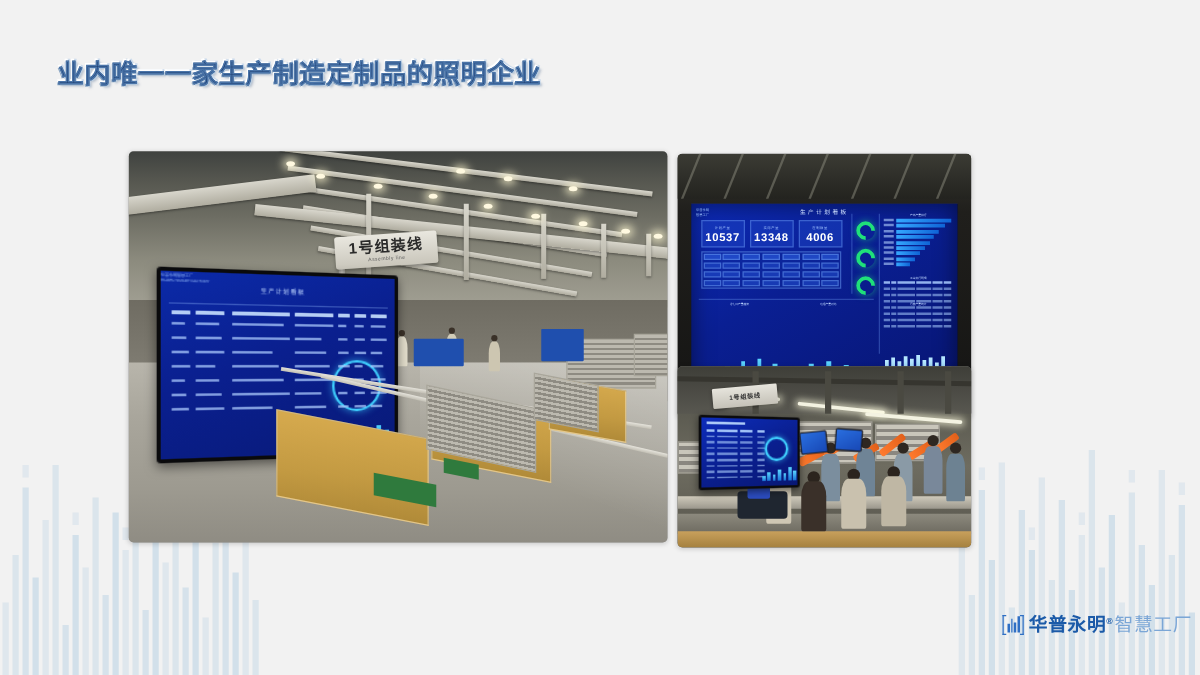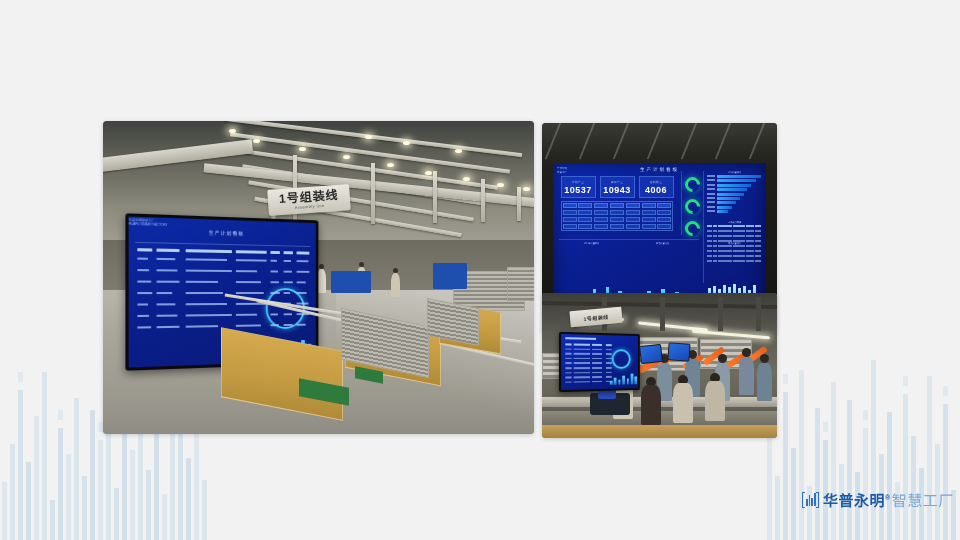--- a/index.html
+++ b/index.html
@@ -399,20 +399,21 @@
       <div class="bar seg" style="left: 138px; height: 10px; bottom: 154px; background: rgb(207, 222, 233); opacity: 0.5;"></div>
       <div class="bar" style="left: 146px; height: 104px; background: rgb(207, 222, 233); opacity: 0.79;"></div>
       <div class="bar" style="left: 154px; height: 72px; background: rgb(207, 222, 233); opacity: 0.91;"></div>
       <div class="bar" style="left: 162px; height: 164px; background: rgb(207, 222, 233); opacity: 0.55;"></div>
       <div class="bar" style="left: 170px; height: 96px; background: rgb(207, 222, 233); opacity: 0.67;"></div>
       <div class="bar" style="left: 178px; height: 136px; background: rgb(207, 222, 233); opacity: 0.79;"></div>
       <div class="bar seg" style="left: 178px; height: 10px; bottom: 144px; background: rgb(207, 222, 233); opacity: 0.5;"></div>
       <div class="bar" style="left: 186px; height: 50px; background: rgb(207, 222, 233); opacity: 0.91;"></div>
     </div>
 
+  <div id="title">业内唯一一家生产制造定制品的照明企业</div>
 
   <div class="photo" id="photo-main">
     <div class="ph-inner">
       <div class="mf-ceiling"></div>
       <div class="mf-midrow"></div>
       <div class="mf-floor"></div>
       <div class="mf-floorshine"></div>
       <div id="mf-extras">
           <div class="mf-beam" style="left: 120px; top: 14px; width: 300px; height: 4px; transform: rotate(7deg);"></div>
           <div class="mf-beam" style="left: 126px; top: 30px; width: 282px; height: 4px; transform: rotate(7.6deg);"></div>
@@ -572,21 +573,21 @@
         <div class="db-title">生产计划看板</div>
       <div class="db-sep" style="left: 128px; top: 8px; width: 0.6px; height: 64px;"></div>
           <div class="db-sep" style="left: 150px; top: 8px; width: 0.6px; height: 112px;"></div>
           <div class="db-sep" style="left: 6px; top: 76px; width: 140px; height: 0.6px;"></div>
           <div class="kpi" style="left: 8px; top: 13.42px; width: 35px; height: 22px;">
             <div class="kl">计划产量</div>
             <div class="kv">10537</div>
           </div>
           <div class="kpi" style="left: 47px; top: 13.42px; width: 35px; height: 22px;">
             <div class="kl">实际产量</div>
-            <div class="kv">10943</div>
+            <div class="kv">13348</div>
           </div>
           <div class="kpi" style="left: 86px; top: 13.42px; width: 35px; height: 22px;">
             <div class="kl">在制数量</div>
             <div class="kv">4006</div>
           </div>
           <div class="gauge" style="left: 132px; top: 14px; width: 15px; height: 15px; transform: rotate(-45deg);"></div>
           <div class="gauge-lbl" style="left: 118px; top: 9px; font-size: 2.2px;">设备综合效率 OEE</div>
           <div class="gauge" style="left: 132px; top: 36px; width: 15px; height: 15px; transform: rotate(-45deg);"></div>
           <div class="gauge-lbl" style="left: 118px; top: 31px; font-size: 2.2px;">计划达成率</div>
           <div class="gauge" style="left: 132px; top: 58px; width: 15px; height: 15px; transform: rotate(-45deg);"></div>

